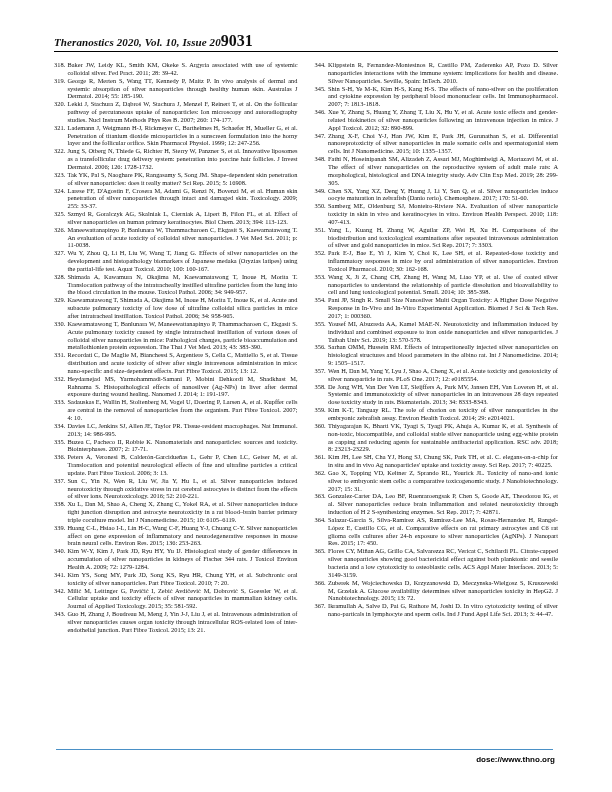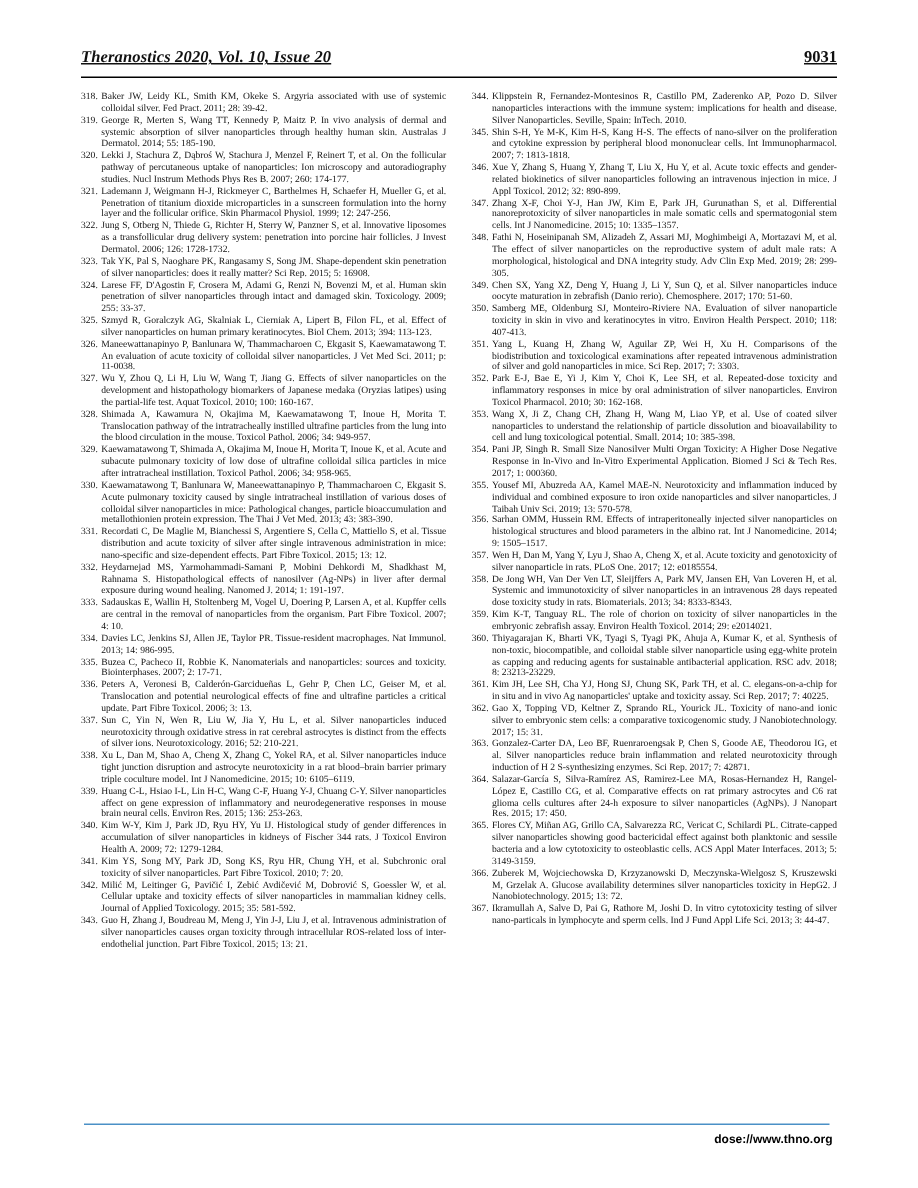--- a/index.html
+++ b/index.html
@@ -12,32 +12,30 @@
     margin: 0 auto;
     background: #ffffff;
     font-family: "Liberation Serif", serif;
     color: var(--ink);
     overflow: hidden;
   }
   .page-header {
     position: absolute;
     top: 32px; left: 54px; right: 54px;
     display: flex;
-    justify-content: space-between;
     align-items: baseline;
-    text-decoration: underline;
   }
   .journal-title {
     font-size: 11px;
     font-weight: bold;
     font-style: italic;
     letter-spacing: 0.1px;
   }
   .page-number {
-    font-size: 11px;
+    font-size: 16px;
     font-weight: bold;
   }
   .header-rule {
     position: absolute;
     top: 51px; left: 54px; right: 54px;
     border-top: 1.3px solid #000000;
   }
   .references-section {
     position: absolute;
     top: 61px; left: 54px; right: 54px;

